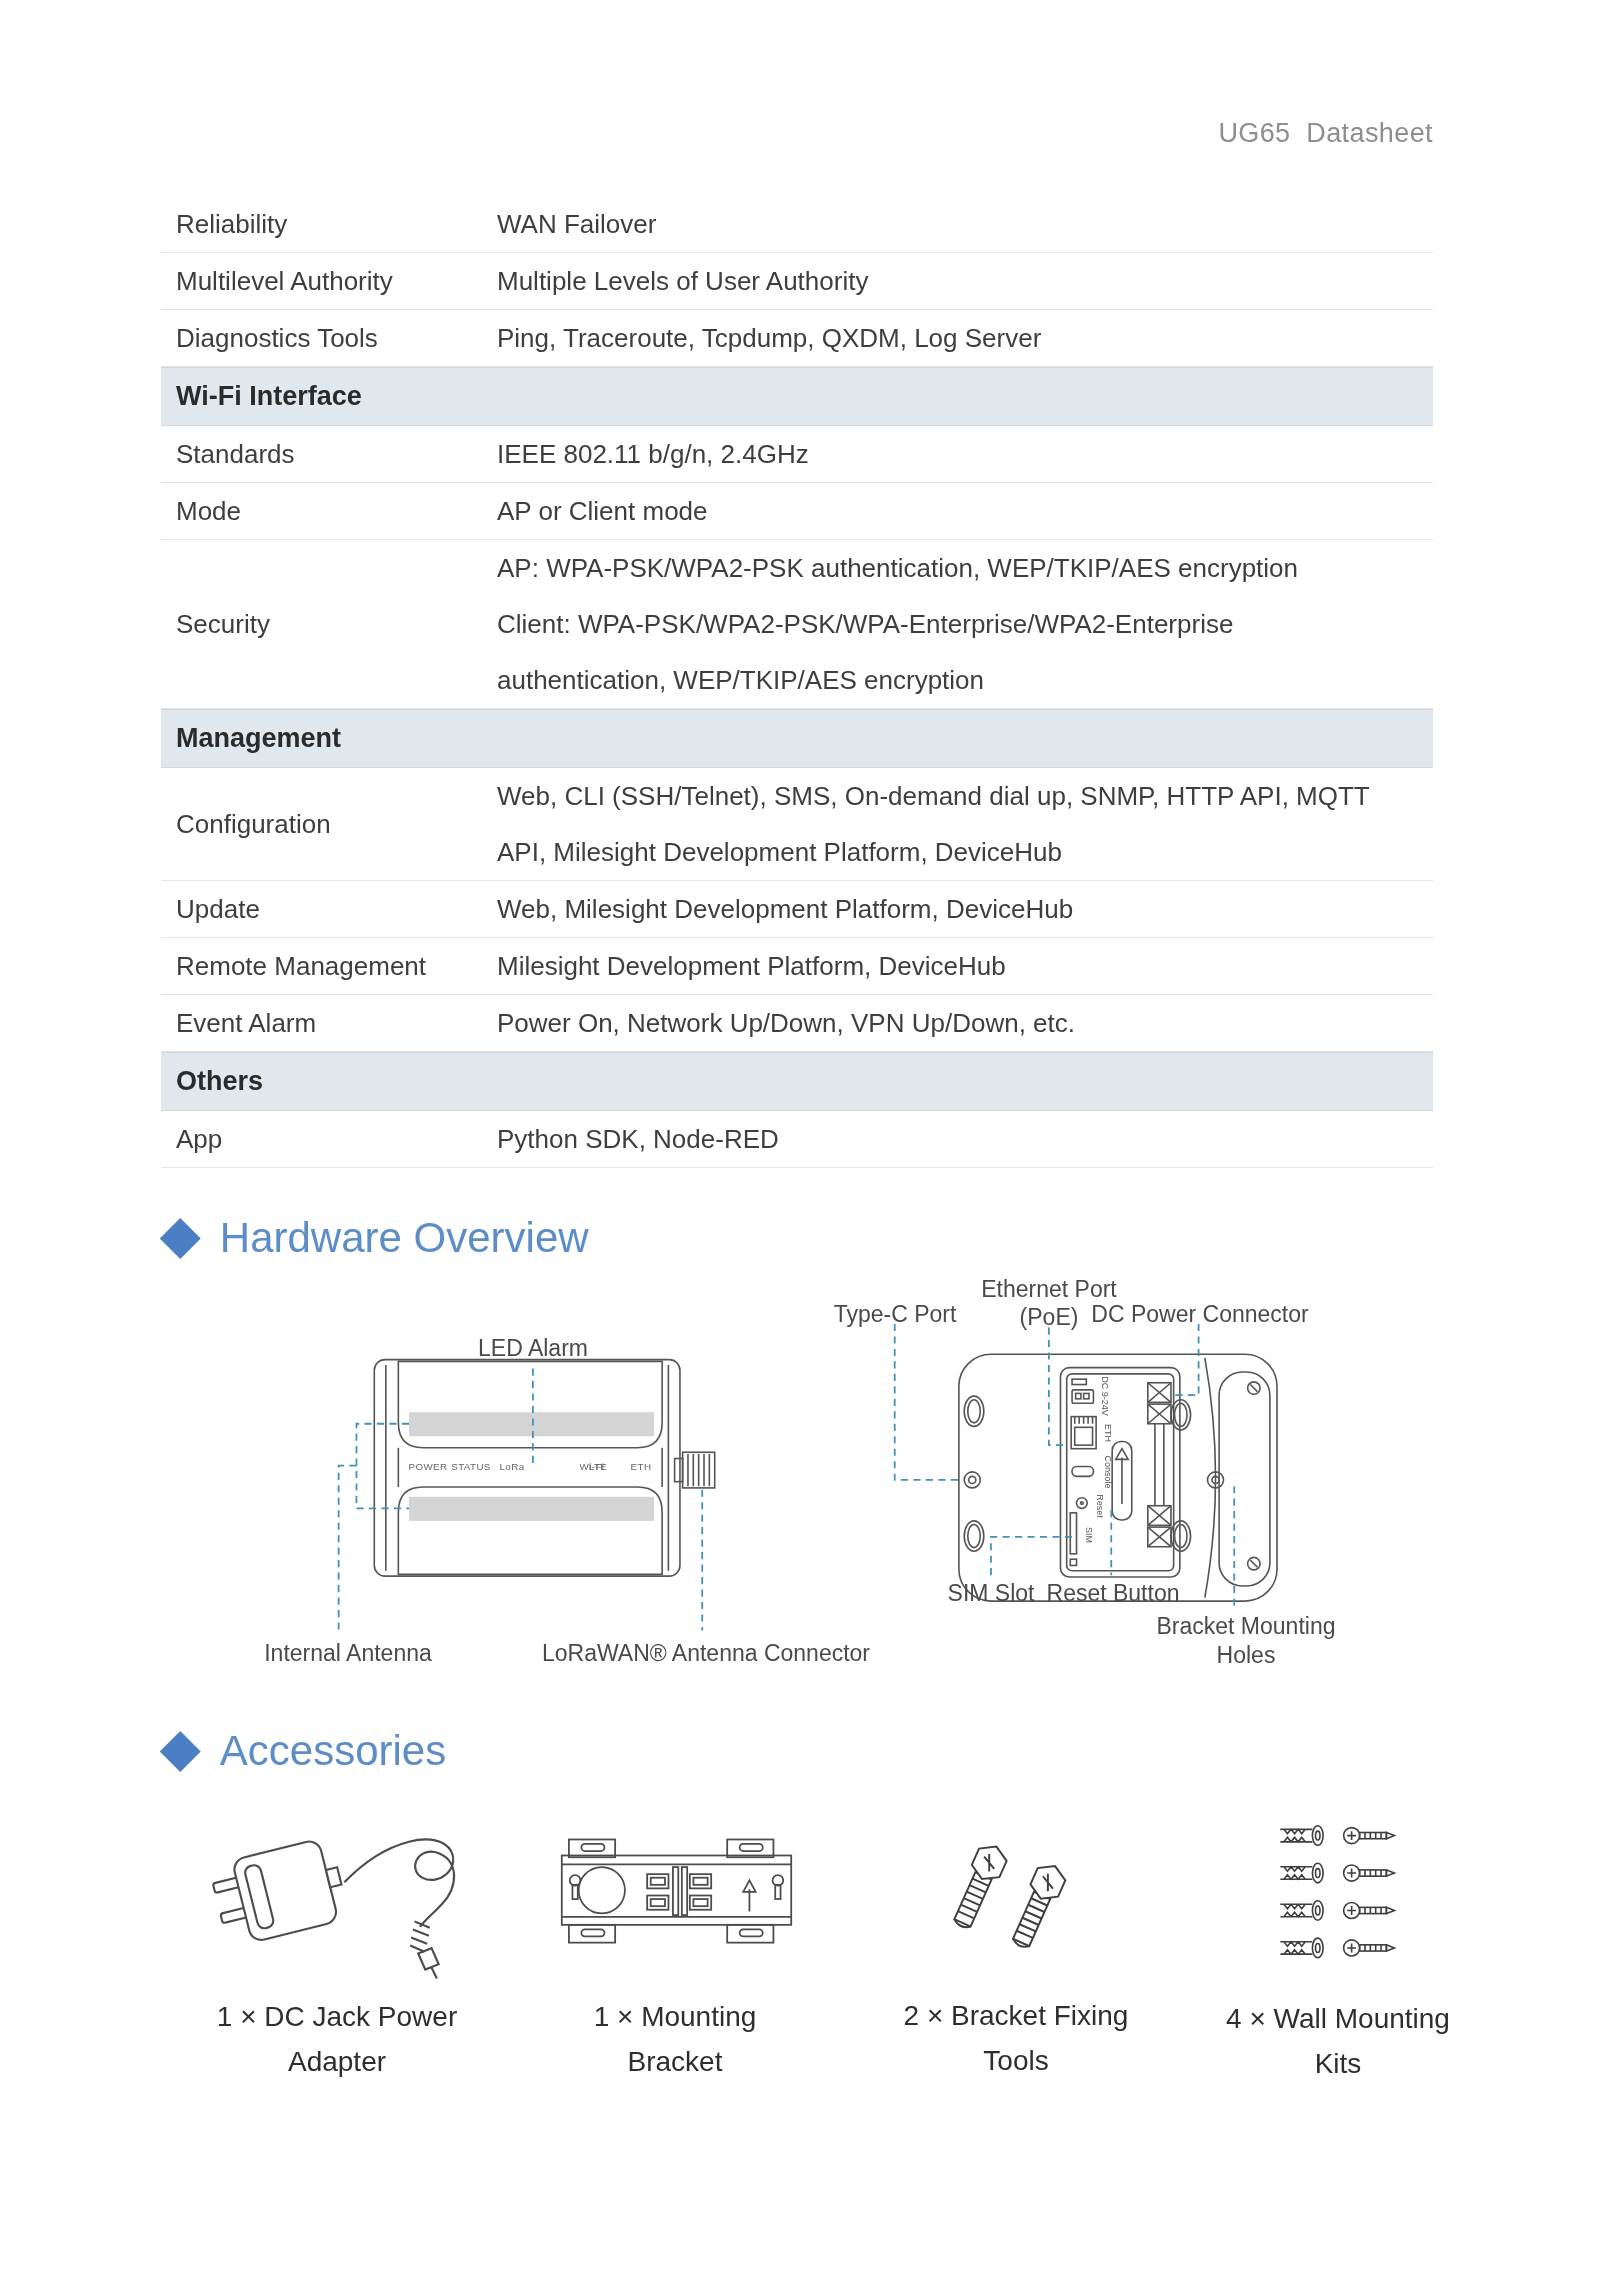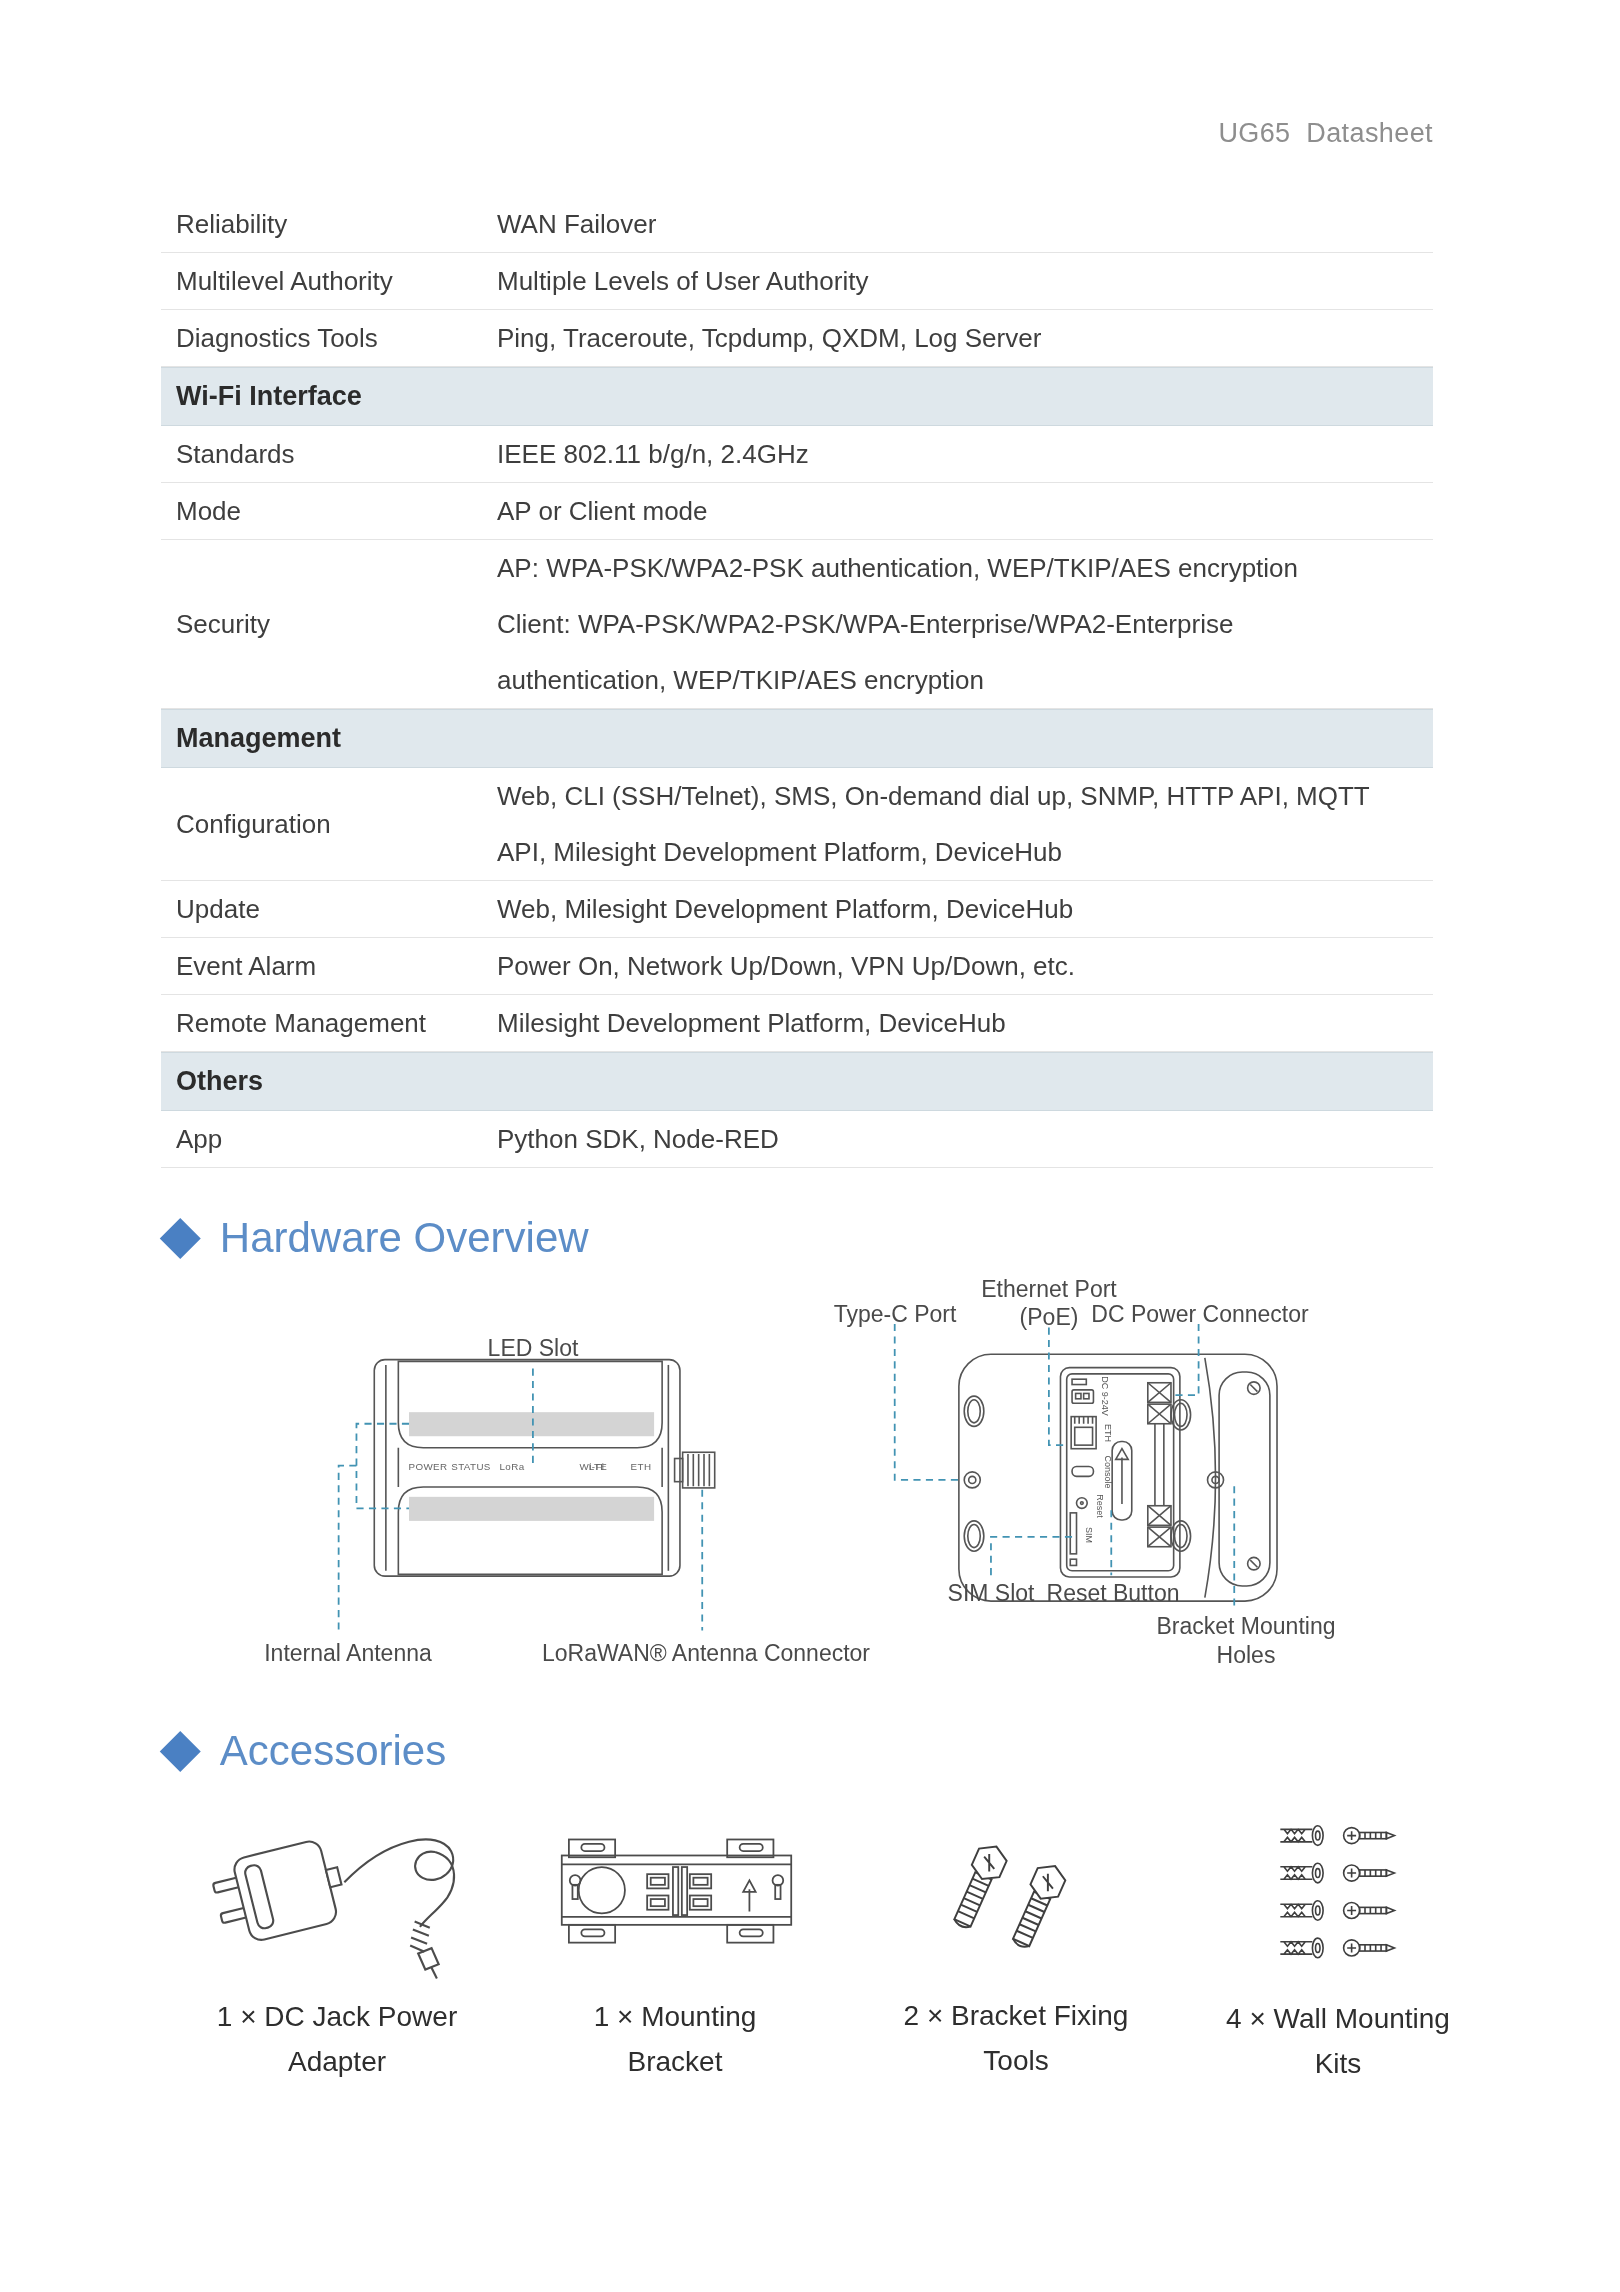--- a/index.html
+++ b/index.html
@@ -95,29 +95,29 @@
         <div class="vline">API, Milesight Development Platform, DeviceHub</div>
       </div>
     </div>
     <div class="trow">
       <div class="tlabel">Update</div>
       <div class="tvalue">
           <div class="vline">Web, Milesight Development Platform, DeviceHub</div>
         </div>
     </div>
     <div class="trow">
+      <div class="tlabel">Remote Management</div>
+      <div class="tvalue">
+          <div class="vline">Milesight Development Platform, DeviceHub</div>
+        </div>
+    </div>
+    <div class="trow">
       <div class="tlabel">Event Alarm</div>
       <div class="tvalue">
           <div class="vline">Power On, Network Up/Down, VPN Up/Down, etc.</div>
-        </div>
-    </div>
-    <div class="trow">
-      <div class="tlabel">Remote Management</div>
-      <div class="tvalue">
-          <div class="vline">Milesight Development Platform, DeviceHub</div>
         </div>
     </div>
 
     <div class="tsection">Others</div>
 
     <div class="trow">
       <div class="tlabel">App</div>
       <div class="tvalue">
           <div class="vline">Python SDK, Node-RED</div>
         </div>
@@ -202,21 +202,21 @@
       <g stroke="#4293b3" stroke-width="2" fill="none" stroke-dasharray="8 6">
         <path d="M1004,66 V241 H1080"></path>
         <path d="M1177,70 V202 H1197"></path>
         <path d="M1345,66 V146 H1316"></path>
         <path d="M1203,305 H1112 V348"></path>
         <path d="M1247,275 V348"></path>
         <path d="M1385,248 V385"></path>
       </g>
     </svg>
 
-    <div class="fig-label" style="left:533px; top:70px;">LED Slot</div>
+    <div class="fig-label" style="left:533px; top:70px;">LED Alarm</div>
     <div class="fig-label" style="left:348px; top:375px;">Internal Antenna</div>
     <div class="fig-label" style="left:706px; top:375px;">LoRaWAN® Antenna Connector</div>
     <div class="led-label" style="left:428px; top:196px;">POWER</div>
     <div class="led-label" style="left:471px; top:196px;">STATUS</div>
     <div class="led-label" style="left:512px; top:196px;">LoRa</div>
     <div class="led-label" style="left:556px; top:196px;margin-left:36px;">Wi-Fi</div>
     <div class="led-label" style="left:598px; top:196px;">LTE</div>
     <div class="led-label" style="left:641px; top:196px;">ETH</div>
 
     <div class="fig-label" style="left:895px; top:36px;">Type-C Port</div>

